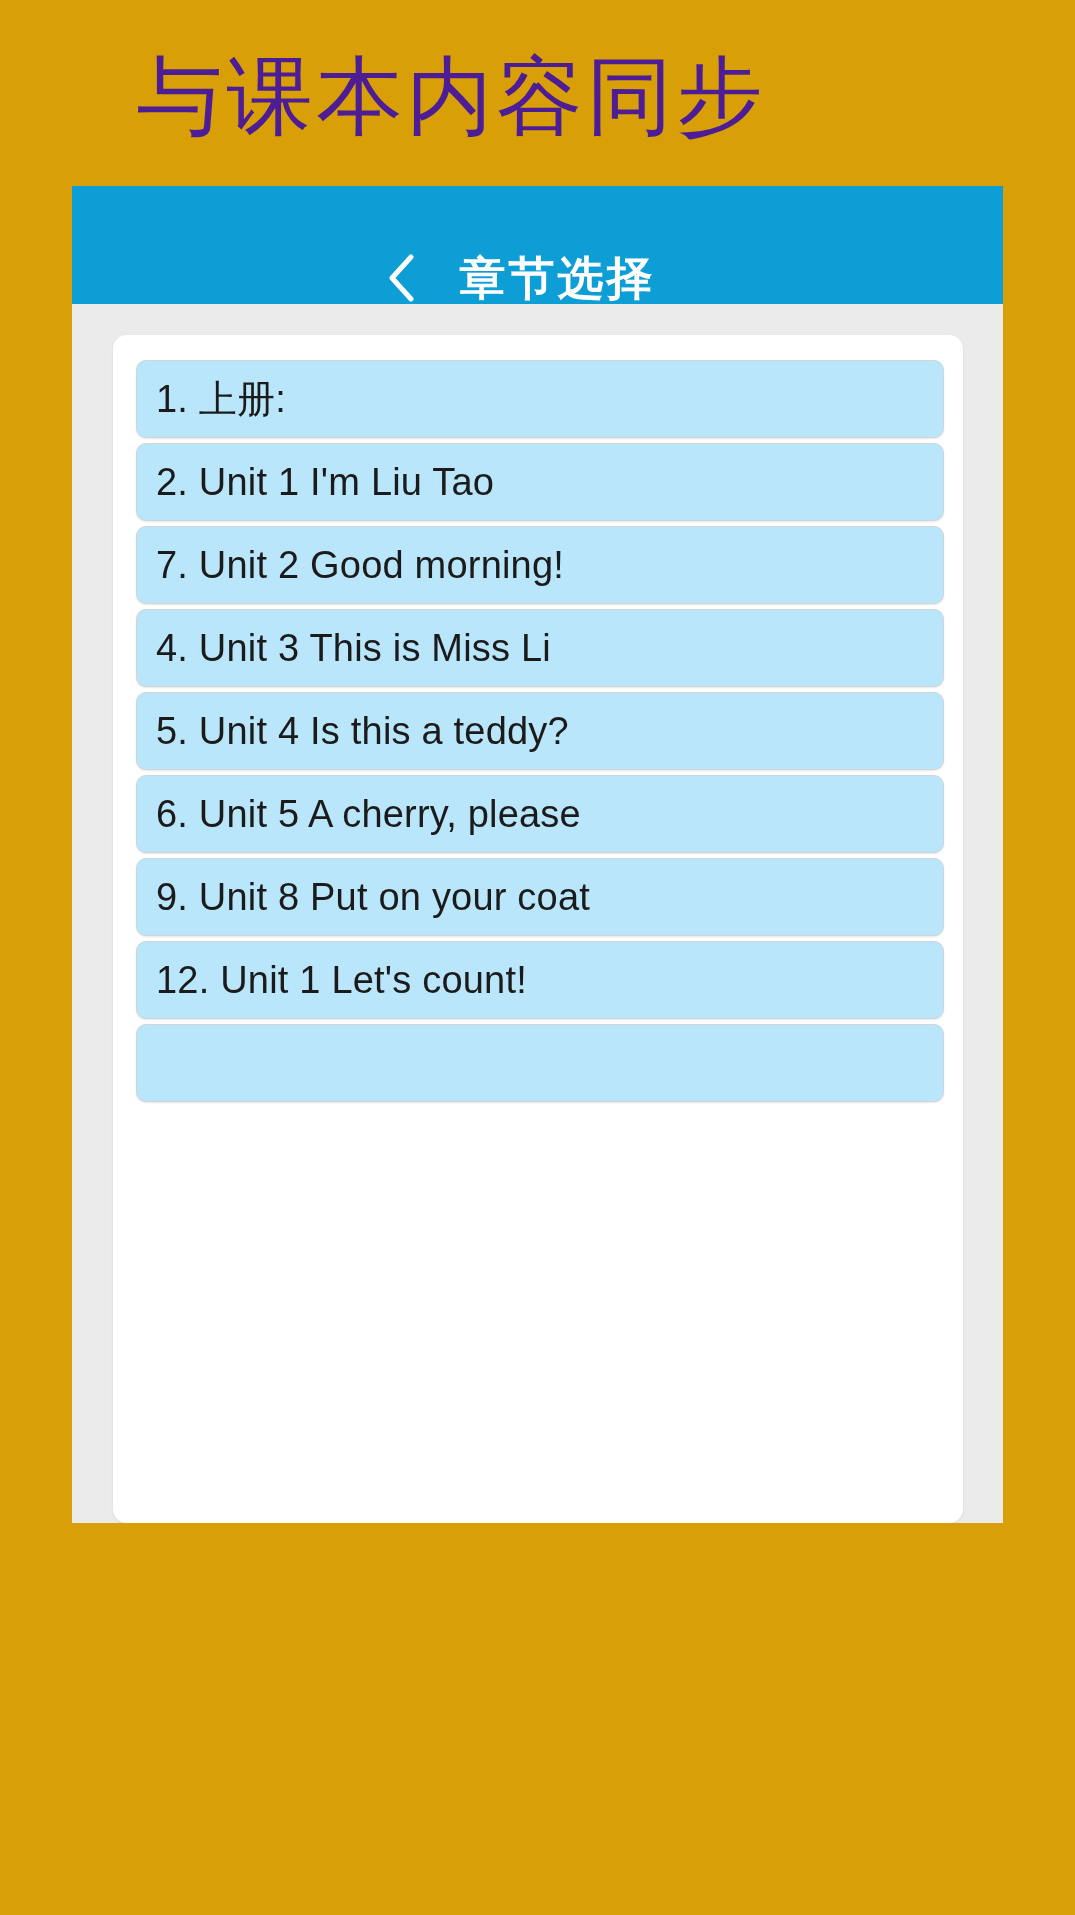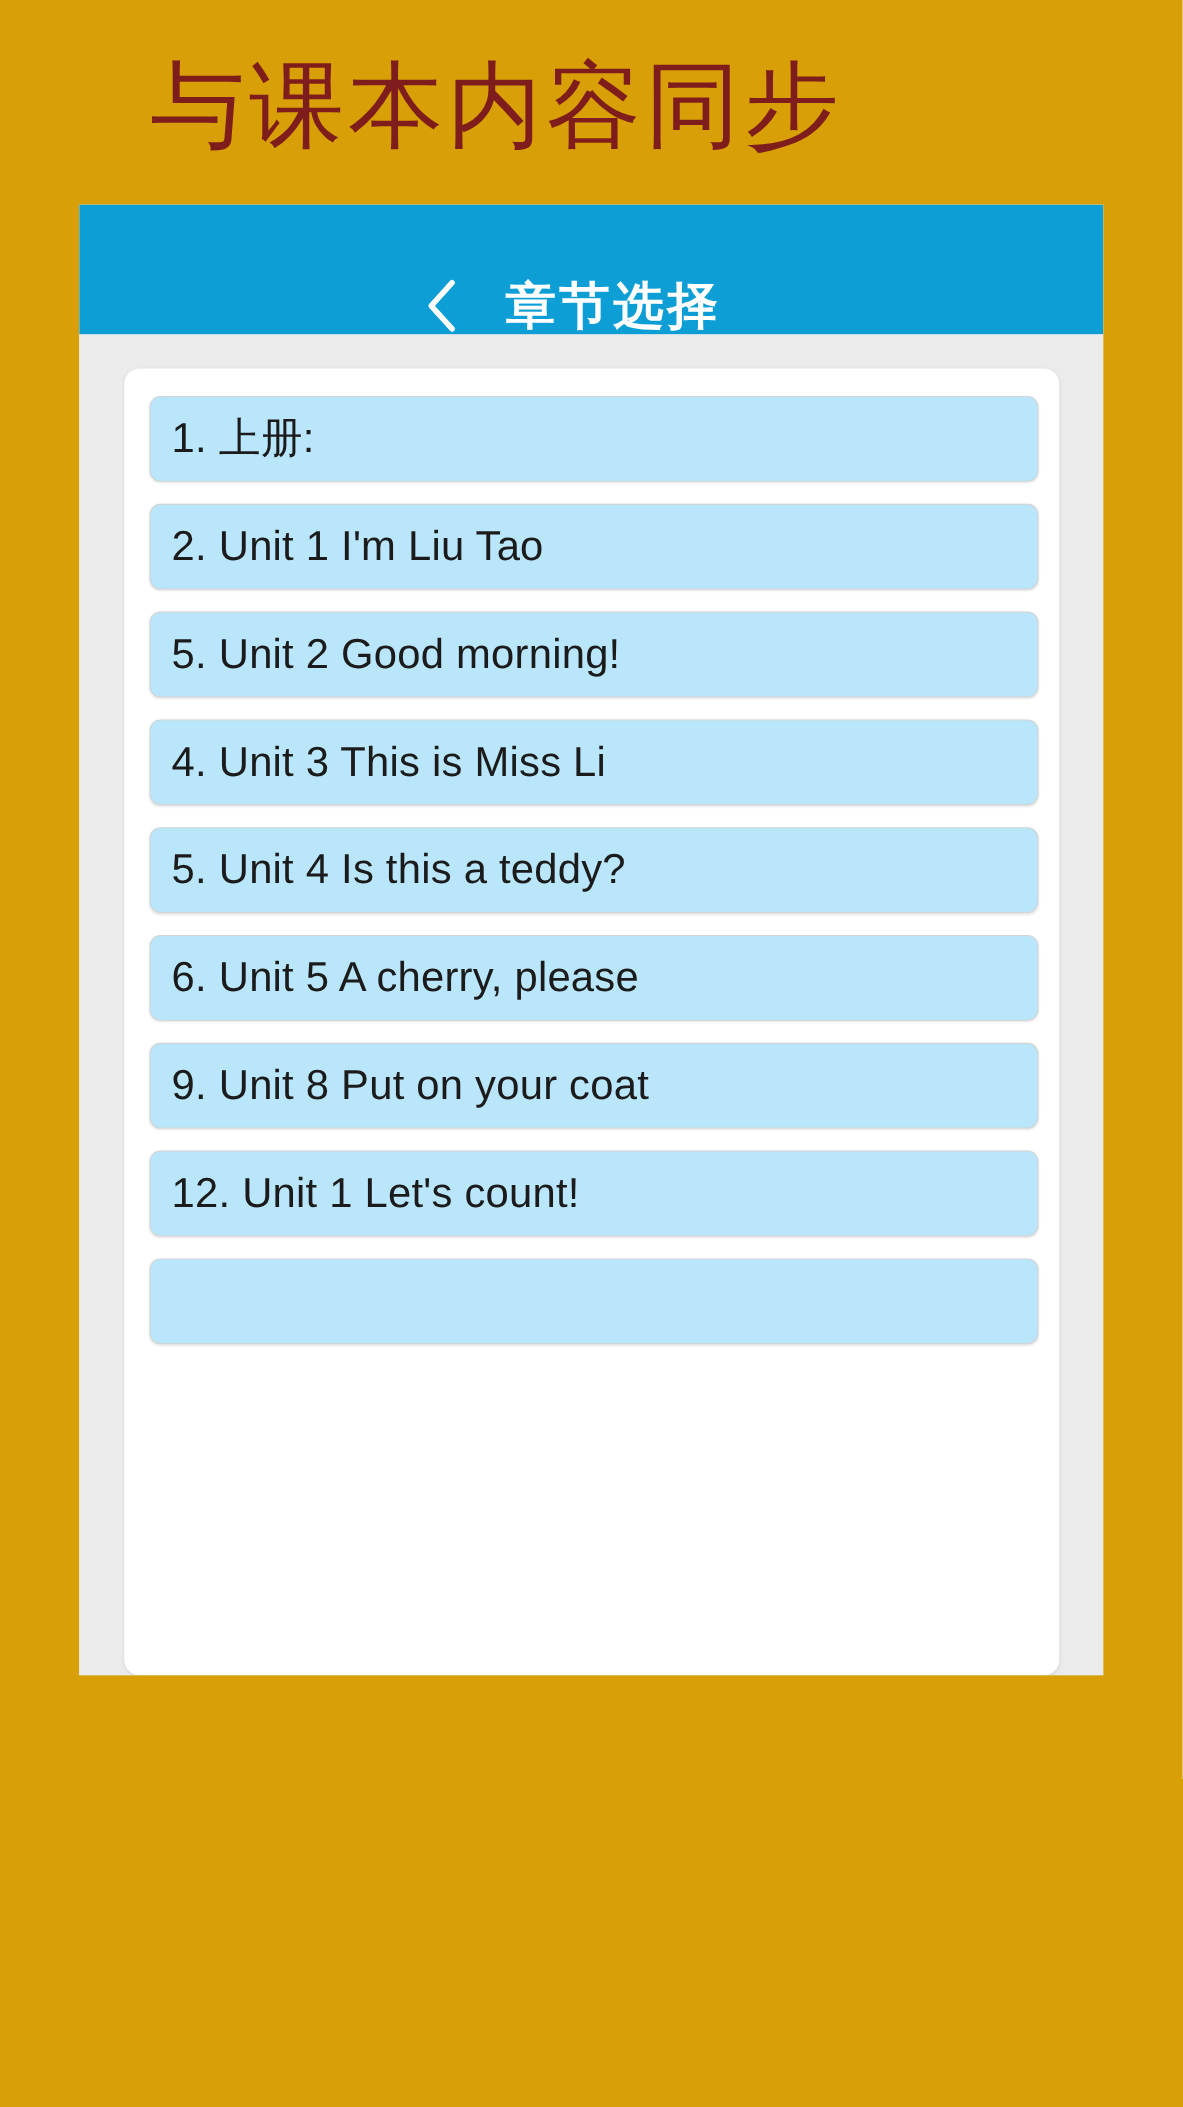--- a/index.html
+++ b/index.html
@@ -16,21 +16,21 @@
     position: relative;
   }
 
   
   .promo-headline {
     position: absolute;
     top: 44px;
     left: 0;
     width: 903px;
     text-align: center;
-    color: #7f1d1d;
+    color: #4c1d95;
     font-size: 86px;
     line-height: 104px;
     font-weight: 400;
     letter-spacing: 4px;
     font-family: "DejaVu Sans", "Liberation Sans", sans-serif;
     white-space: nowrap;
   }
 
   
   .phone-screen {
@@ -99,21 +99,21 @@
   }
 
   .chapter-list {
     list-style: none;
     position: relative;
   }
 
   .chapter-item {
     position: relative;
     height: 78px;
-    margin-bottom: 20px;
+    margin-bottom: 5px;
     background: #b9e6fa;
     border: 1px solid #cfd6d9;
     border-radius: 10px;
     box-shadow: 0 1px 2px rgba(0,0,0,0.10);
     display: flex;
     align-items: center;
     padding-left: 19px;
     cursor: pointer;
     overflow: hidden;
   }
@@ -157,21 +157,21 @@
 
         <li class="chapter-item">
           <span class="chapter-item-label">1. 上册:</span>
         </li>
 
         <li class="chapter-item">
           <span class="chapter-item-label">2. Unit 1 I'm Liu Tao</span>
         </li>
 
         <li class="chapter-item">
-          <span class="chapter-item-label">5. Unit 2 Good morning!</span>
+          <span class="chapter-item-label">7. Unit 2 Good morning!</span>
         </li>
 
         <li class="chapter-item">
           <span class="chapter-item-label">4. Unit 3 This is Miss Li</span>
         </li>
 
         <li class="chapter-item">
           <span class="chapter-item-label">5. Unit 4 Is this a teddy?</span>
         </li>
 

